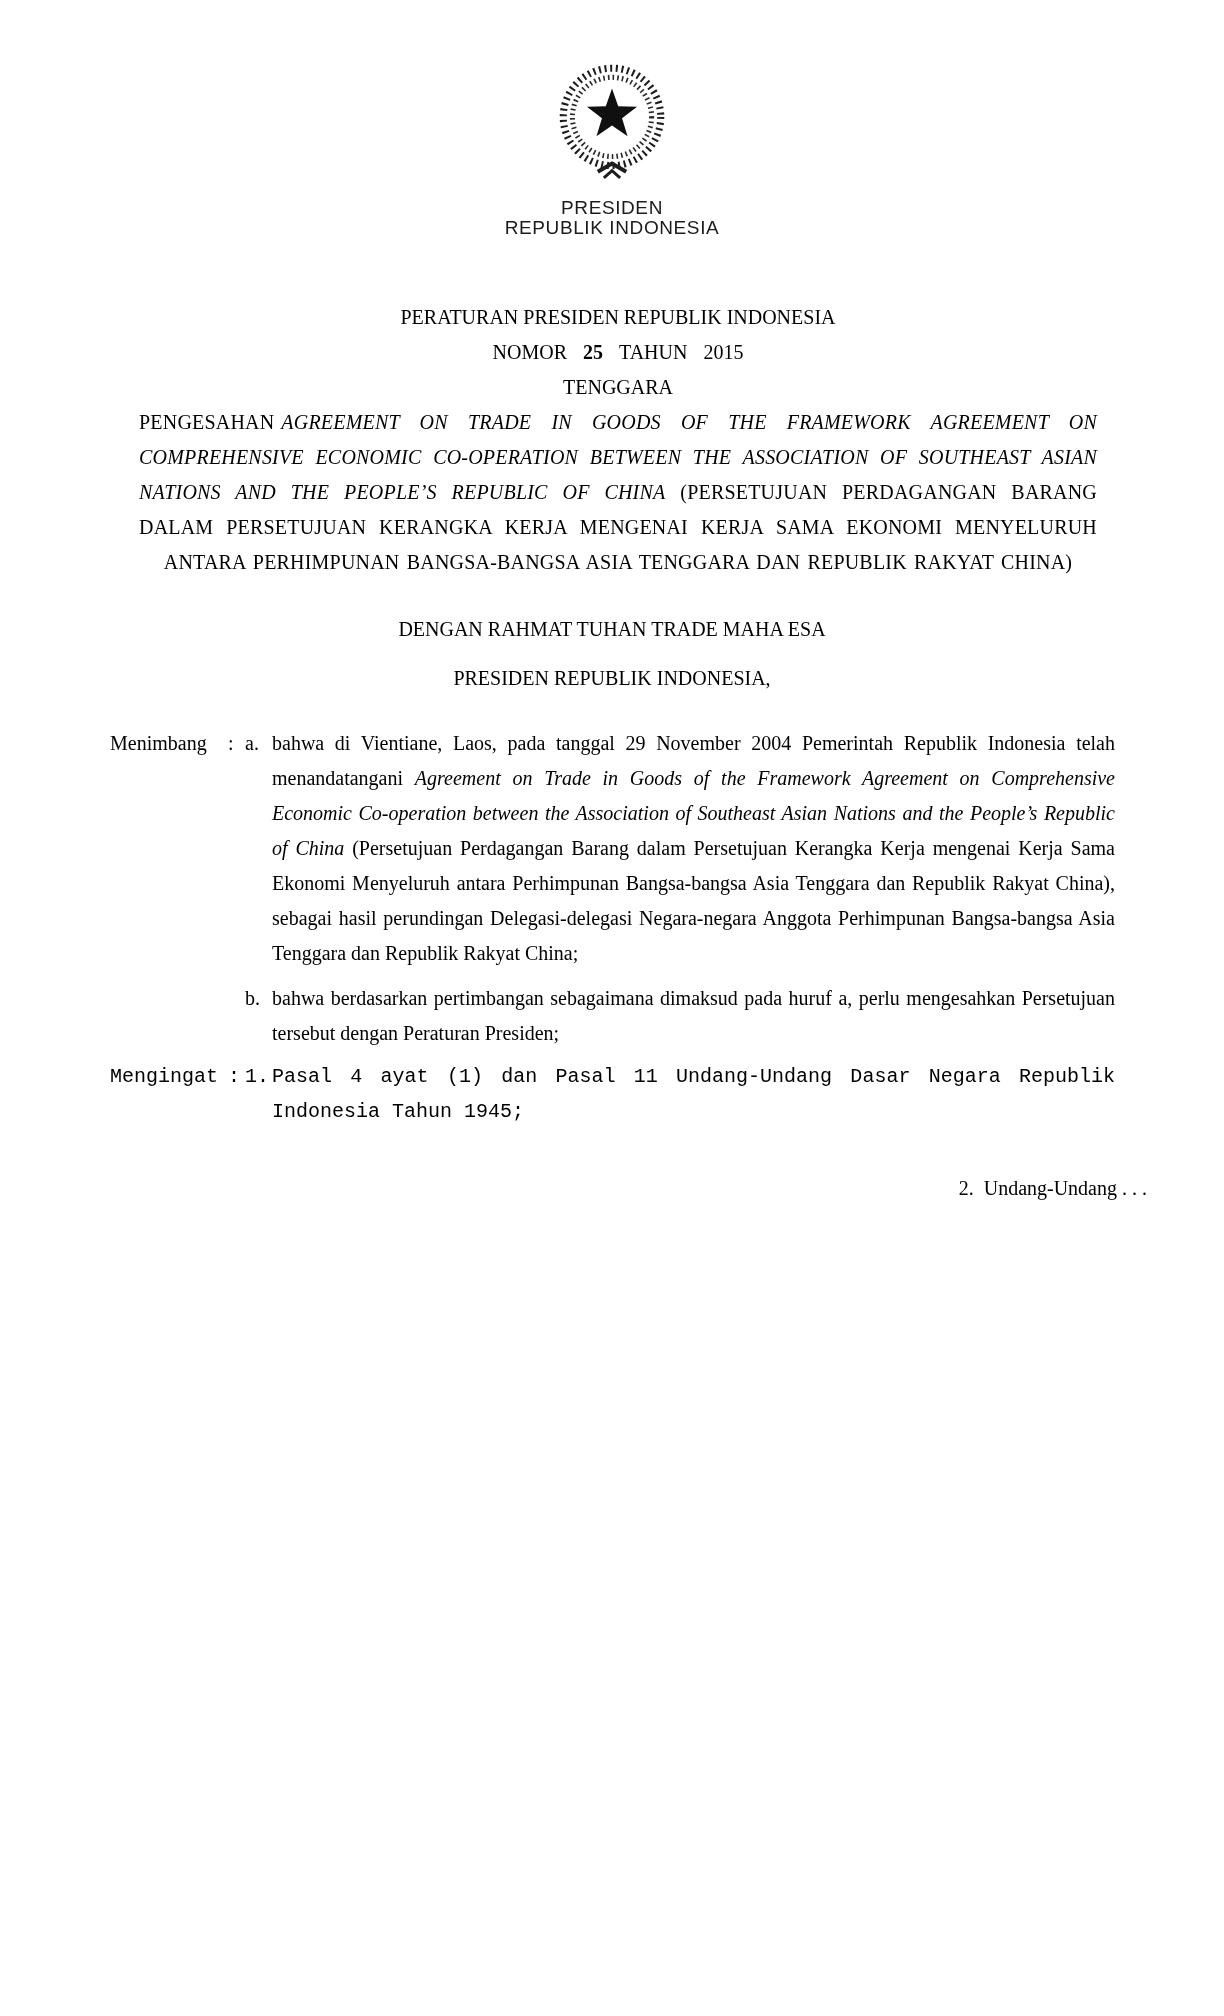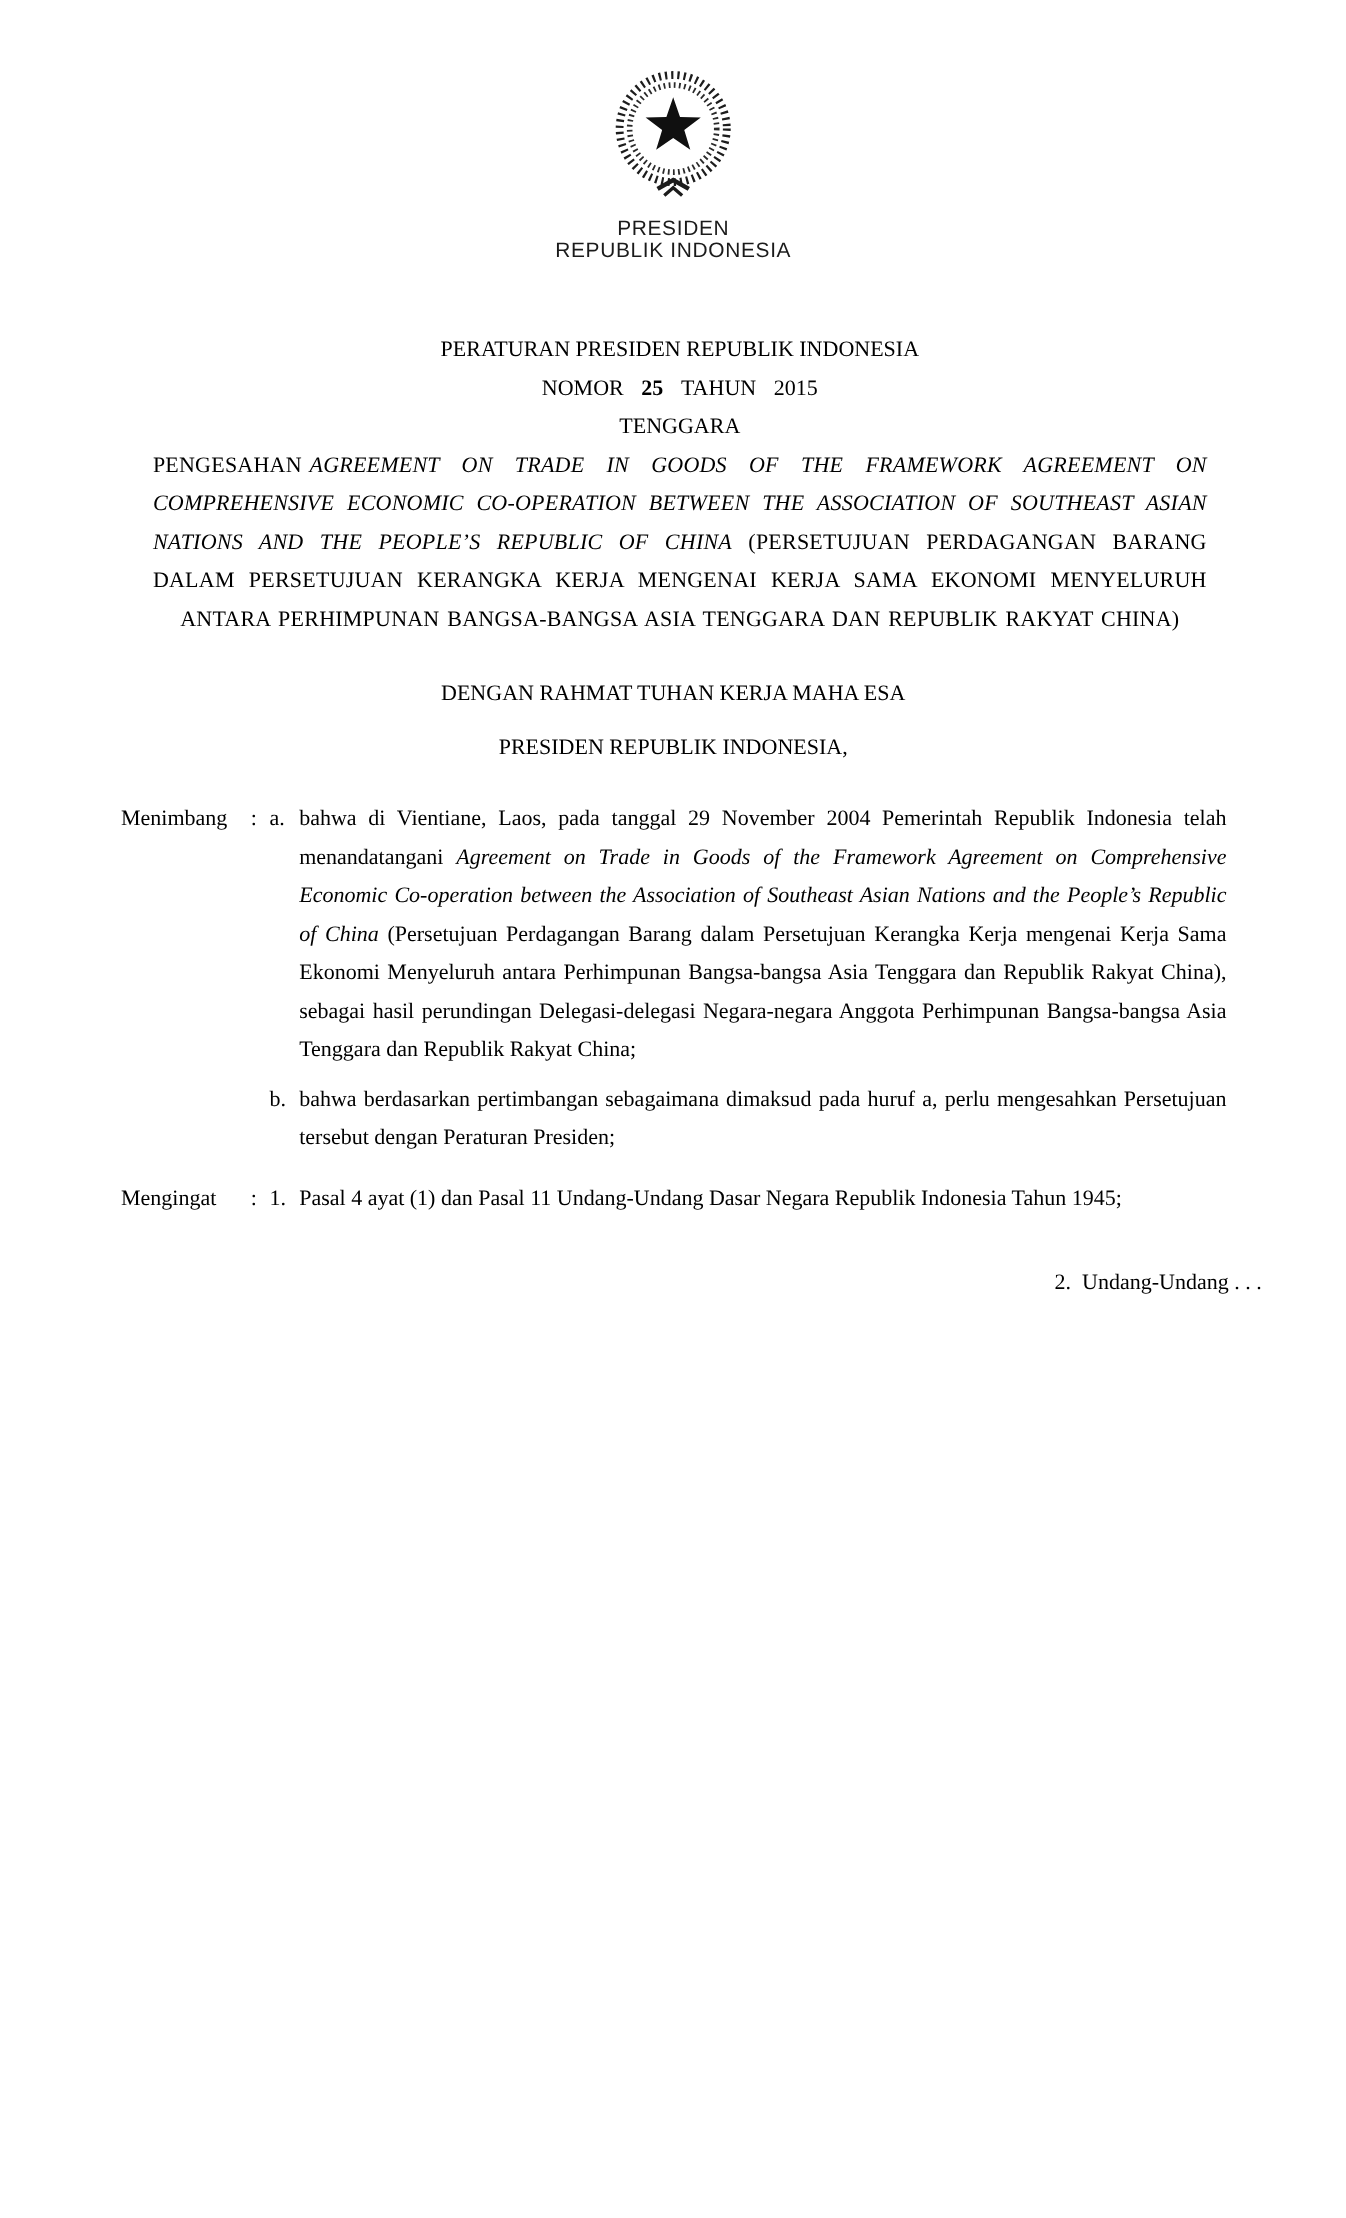--- a/index.html
+++ b/index.html
@@ -48,21 +48,21 @@
   .subject .prefix { margin-right: 7px; }
   .subject em { font-style: italic; }
 
   
   .invocation { margin-top: 32px; text-align: center; font-size: 20px; line-height: 35px; }
   .invocation .inv-line2 { margin-top: 14px; }
 
   
   .body-block { margin-top: 30px; padding: 0 109px 0 110px; font-size: 20px; line-height: 35px; }
   .clause { display: flex; align-items: flex-start; }
-  .clause + .clause { margin-top: 20px; }
+  .clause + .clause { margin-top: 8px; font-family: Liberation Mono, monospace; }
   .clause-label { width: 118px; flex: none; }
   .clause-colon { width: 17px; flex: none; text-align: left; }
   .clause-items { flex: 1; min-width: 0; }
   .item { display: flex; align-items: flex-start; }
   .item + .item { margin-top: 10px; }
   .item-marker { width: 27px; flex: none; }
   .item-text { flex: 1; min-width: 0; text-align: justify; }
   .item-text em { font-style: italic; }
 
   
@@ -102,21 +102,21 @@
       <span>TAHUN</span>
       <span>2015</span>
     </div>
     <div class="t-line">TENGGARA</div>
     <p class="subject">
       <span class="prefix">PENGESAHAN</span><em>AGREEMENT ON TRADE IN GOODS OF THE FRAMEWORK AGREEMENT ON COMPREHENSIVE ECONOMIC CO-OPERATION BETWEEN THE ASSOCIATION OF SOUTHEAST ASIAN NATIONS AND THE PEOPLE’S REPUBLIC OF CHINA</em><span> (PERSETUJUAN PERDAGANGAN BARANG DALAM PERSETUJUAN KERANGKA KERJA MENGENAI KERJA SAMA EKONOMI MENYELURUH ANTARA PERHIMPUNAN BANGSA-BANGSA ASIA TENGGARA DAN REPUBLIK RAKYAT CHINA)</span>
     </p>
   </section>
 
   <section class="invocation">
-    <div class="inv-line1">DENGAN RAHMAT TUHAN KERJA MAHA ESA</div>
+    <div class="inv-line1">DENGAN RAHMAT TUHAN TRADE MAHA ESA</div>
     <div class="inv-line2">PRESIDEN REPUBLIK INDONESIA,</div>
   </section>
 
   <section class="body-block">
 
     <div class="clause">
       <div class="clause-label">Menimbang</div>
       <div class="clause-colon">:</div>
       <div class="clause-items">
         <div class="item">

